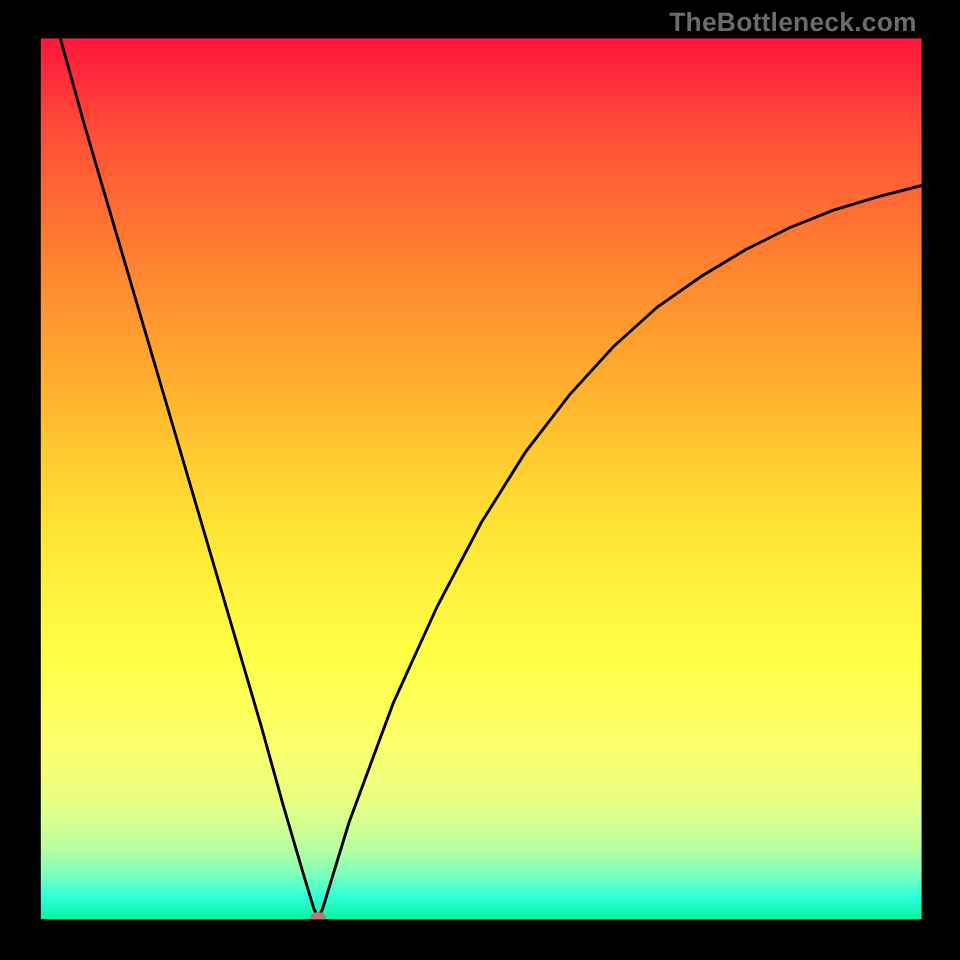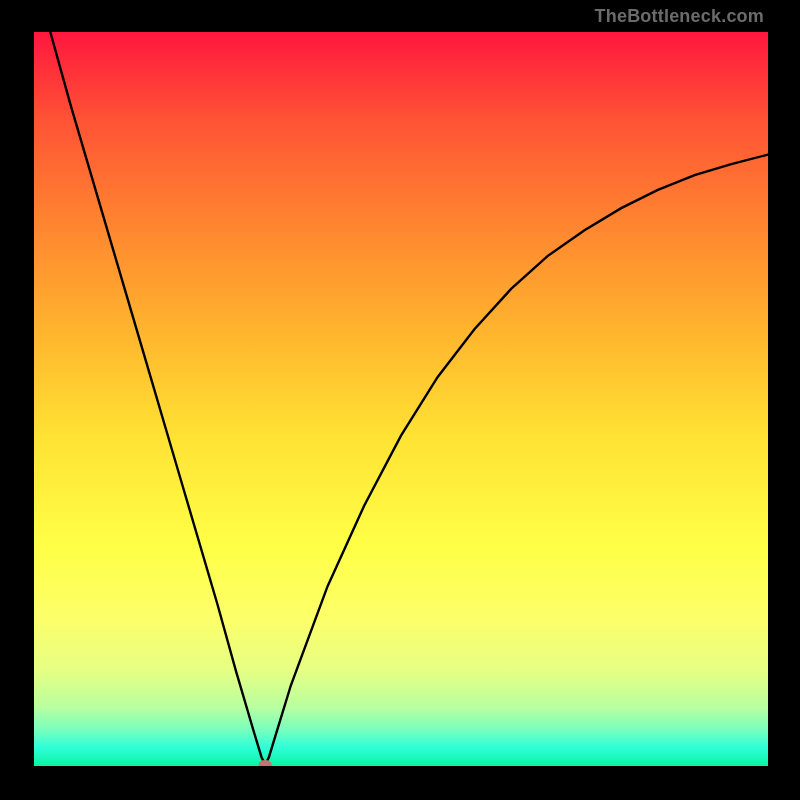--- a/index.html
+++ b/index.html
@@ -34,21 +34,21 @@
       #e6ff84 87%,
       #b8ffa0 92%,
       #7affbc 95%,
       #2effd9 97.5%,
       #0af3a0 100%);
   }
   .watermark {
     position: absolute;
     top: 6px;
     right: 36px;
-    font-size: 18px;
+    font-size: 22px;
     font-weight: 600;
     color: #6b6b6b;
     letter-spacing: 0.2px;
     user-select: none;
   }
   svg.curve {
     position: absolute;
     left: 0;
     top: 0;
     width: 734px;

